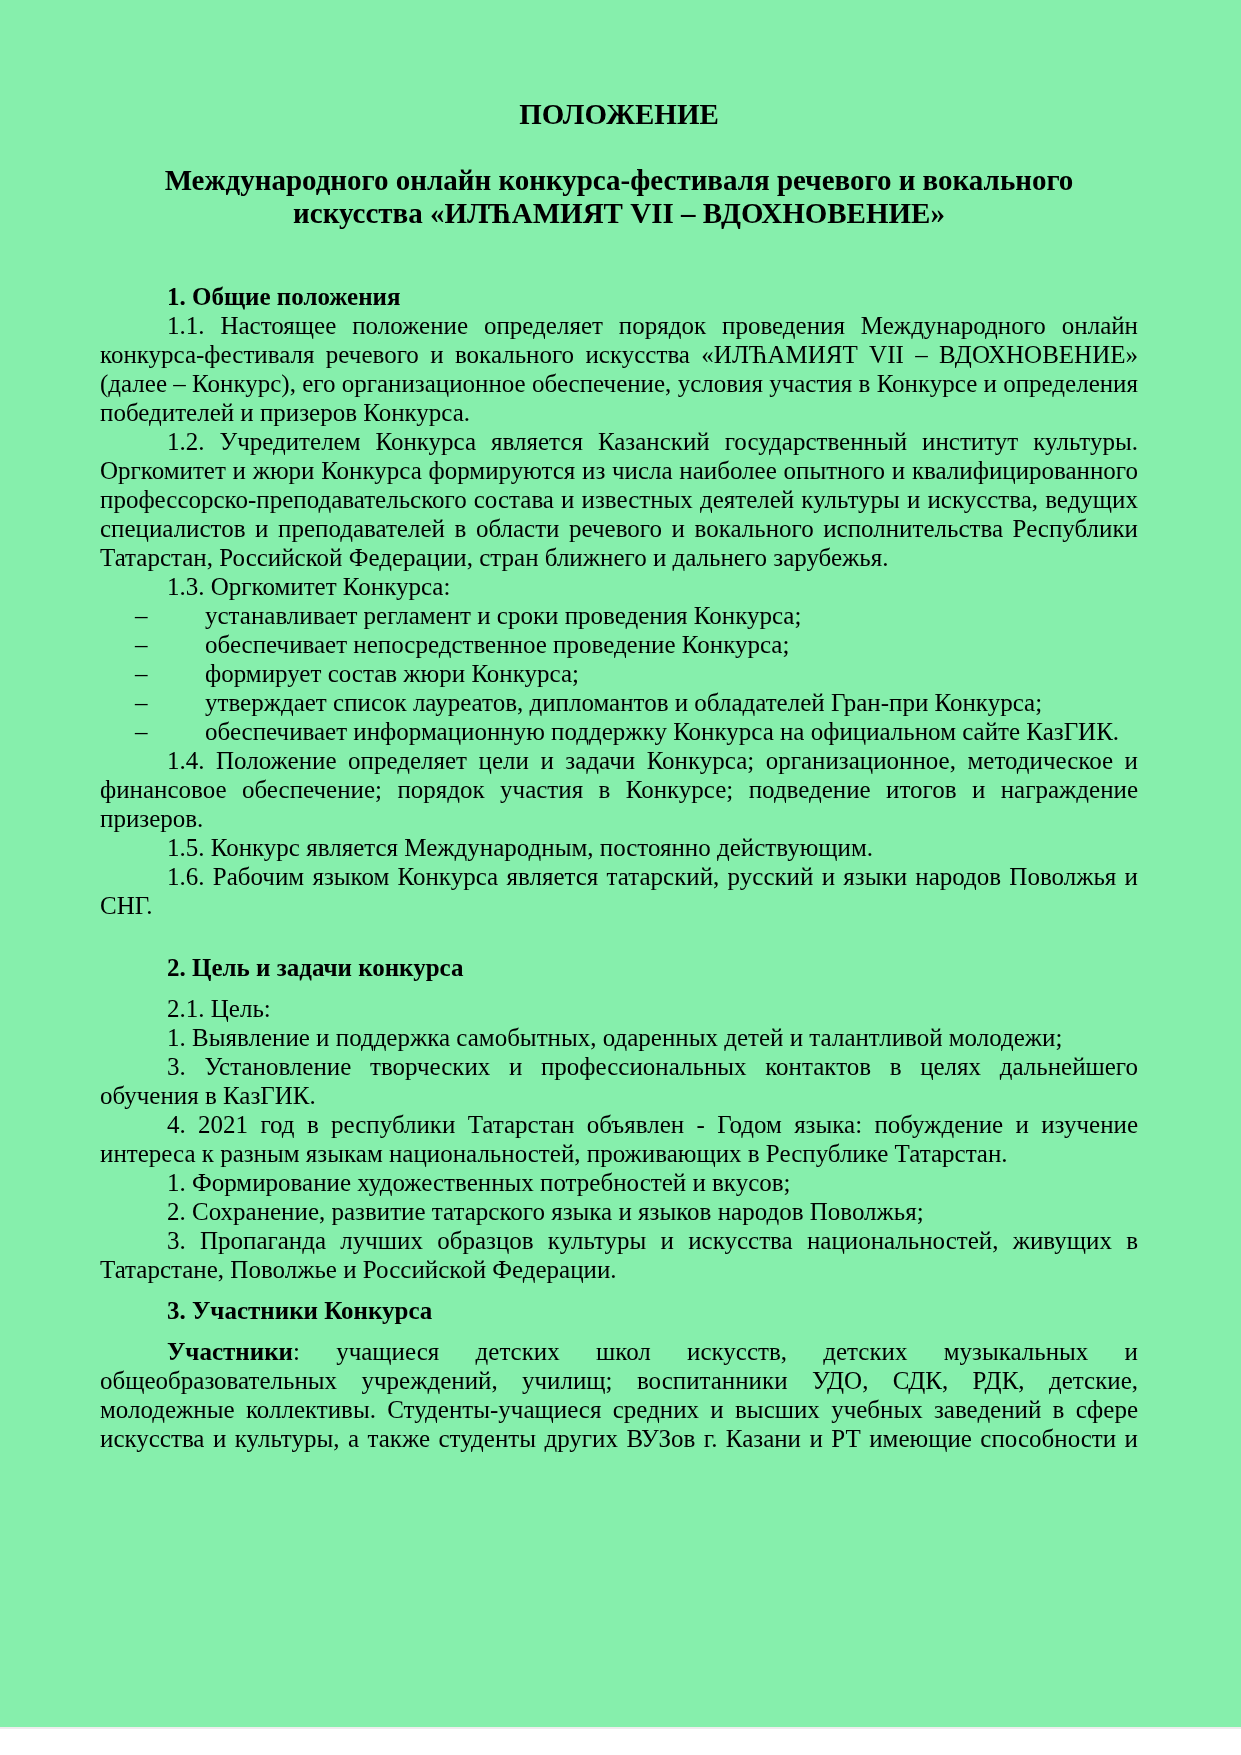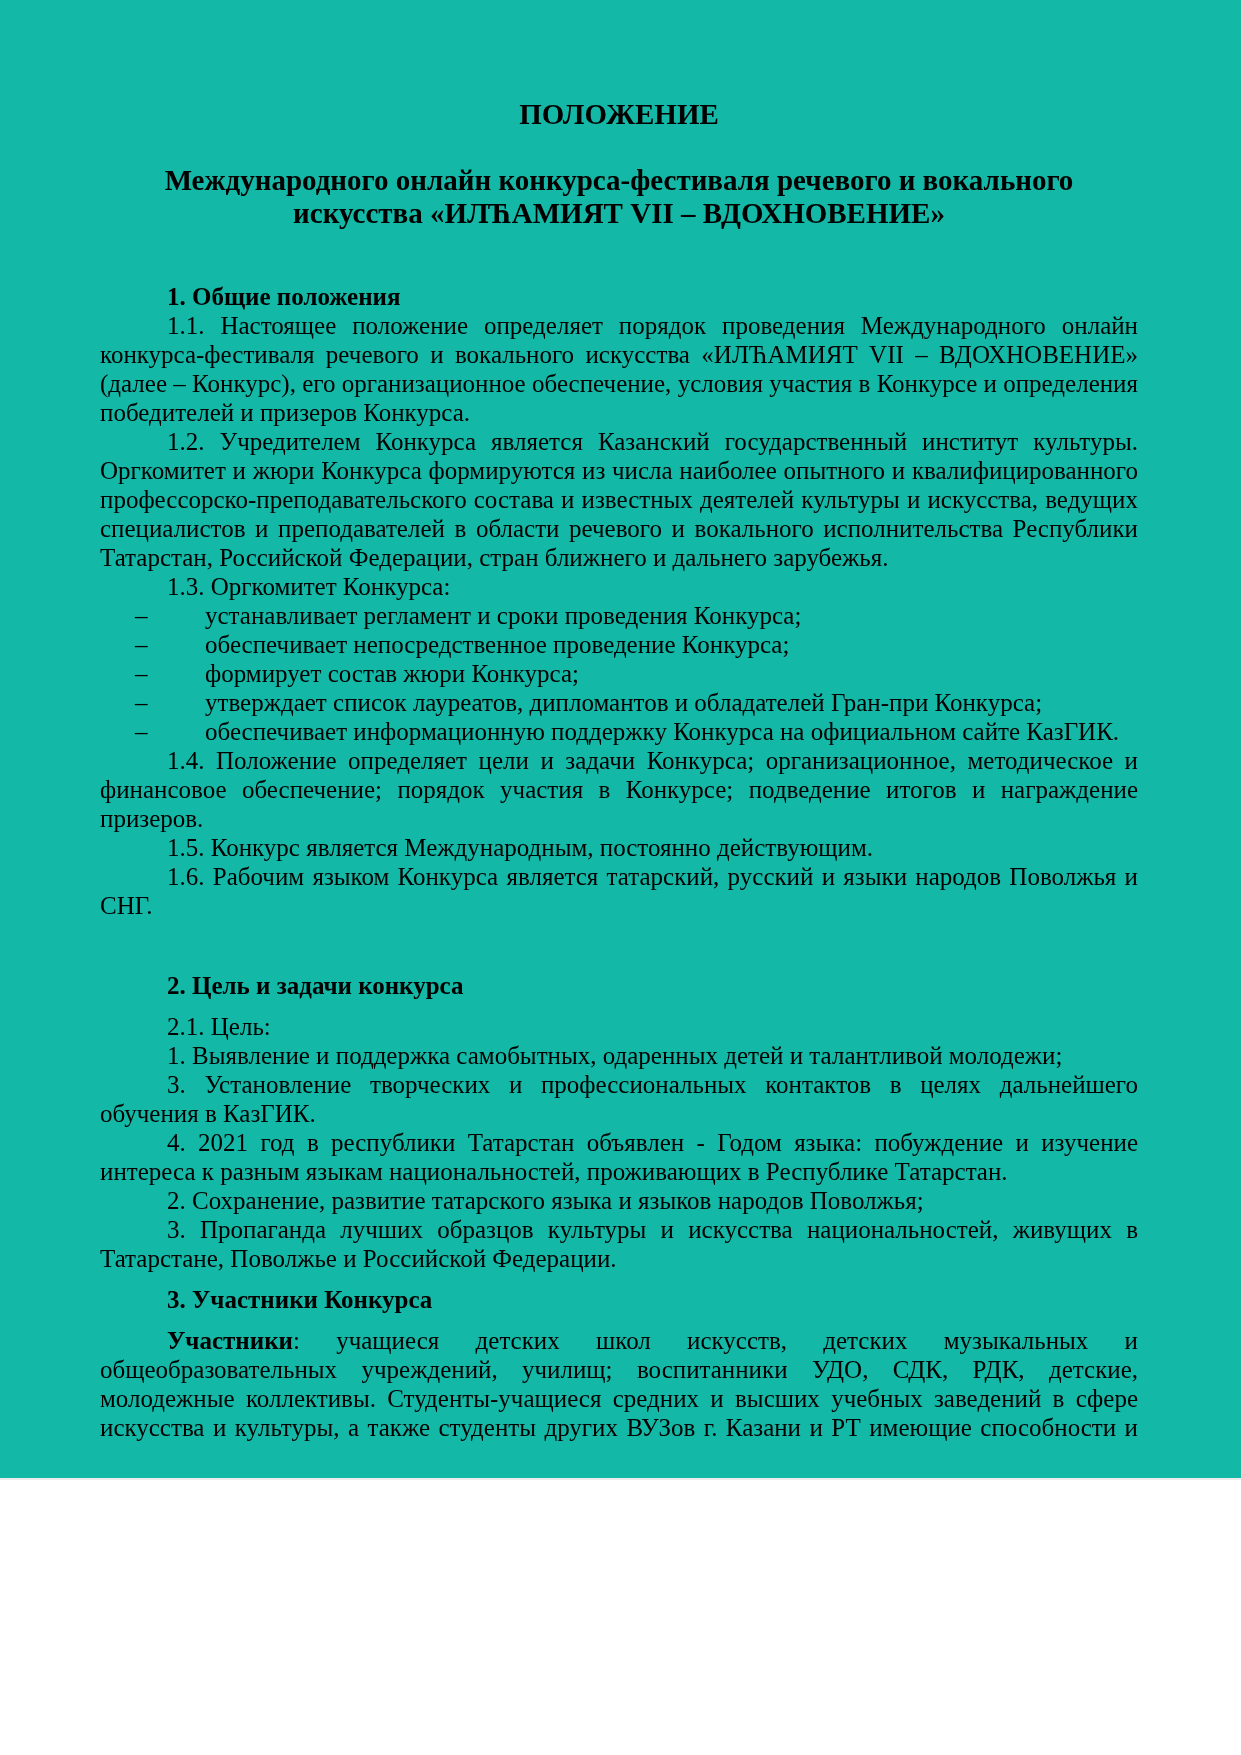--- a/index.html
+++ b/index.html
@@ -1,21 +1,21 @@
 <!DOCTYPE html>
 <html><head>
 <meta charset="utf-8">
 <style>
   html, body { margin: 0; padding: 0; background: #ffffff; }
   .page {
     position: relative;
     width: 1241px;
-    height: 1480px;
+    height: 1729px;
     box-sizing: border-box;
-    background: #14b8a6;
+    background: #86efac;
     padding: 98px 103px 0 100px;
     font-family: "Liberation Serif", "DejaVu Serif", serif;
     font-size: 25px;
     line-height: 29px;
     color: #000000;
     overflow: hidden;
     border-bottom: 2px solid #ededed;
   }
   .doc-title {
     text-align: center;
@@ -37,21 +37,21 @@
     text-align: justify;
   }
   .heading {
     font-weight: bold;
     font-size: 25px;
     line-height: 29px;
     text-indent: 67px;
     text-align: left;
     margin-top: 36px;
   }
-  .gap-before-sec { margin-top: 51px; }
+  .gap-before-sec { margin-top: 33px; }
   .gap-before-sub { margin-top: 12px; }
   .gap-before-tasks { margin-top: 24px; }
   .dash-list { margin: 0; padding: 0; list-style: none; }
   .dash-list li {
     position: relative;
     padding-left: 105px;
     text-align: left;
   }
   .dash-list .dash {
     position: absolute;
@@ -106,20 +106,21 @@
   <p class="para">1.5. Конкурс является Международным, постоянно действующим.</p>
   <p class="para">1.6. Рабочим языком Конкурса является татарский, русский и языки народов Поволжья и СНГ.</p>
 
   <h2 class="heading gap-before-sec">2. Цель и задачи конкурса</h2>
 
   <p class="para gap-before-sub">2.1. Цель:</p>
   <p class="para">1.  Выявление и поддержка самобытных, одаренных детей и талантливой молодежи;</p>
   <p class="para">3. Установление творческих и профессиональных контактов в целях дальнейшего обучения в КазГИК.</p>
   <p class="para">4. 2021 год в республики Татарстан объявлен - Годом языка: побуждение и изучение интереса к разным языкам национальностей, проживающих в Республике Татарстан.</p>
 
+  <p class="para">1. Формирование художественных потребностей и вкусов;</p>
   <p class="para">2. Сохранение, развитие татарского языка и языков народов Поволжья;</p>
   <p class="para">3. Пропаганда лучших образцов культуры и искусства национальностей, живущих в Татарстане, Поволжье и Российской Федерации.</p>
 
   <h2 class="heading gap-before-sub">3. Участники Конкурса</h2>
 
   <p class="para cont gap-before-sub">
     <span class="lead-bold">Участники</span><span>: учащиеся детских школ искусств, детских музыкальных и общеобразовательных учреждений, училищ; воспитанники УДО, СДК, РДК, детские, молодежные коллективы. Студенты-учащиеся средних и высших учебных заведений в сфере искусства и культуры, а также студенты других ВУЗов г. Казани и РТ имеющие способности и</span>
   </p>
 
 </div>

